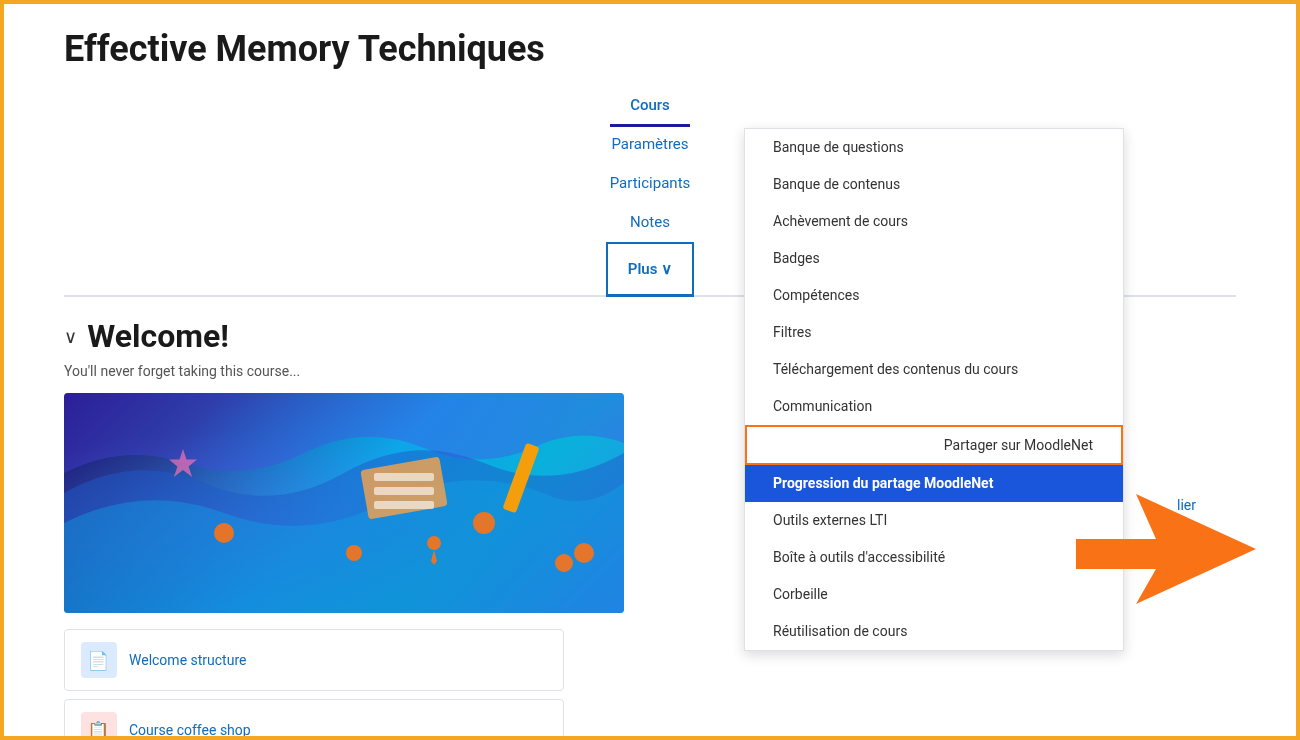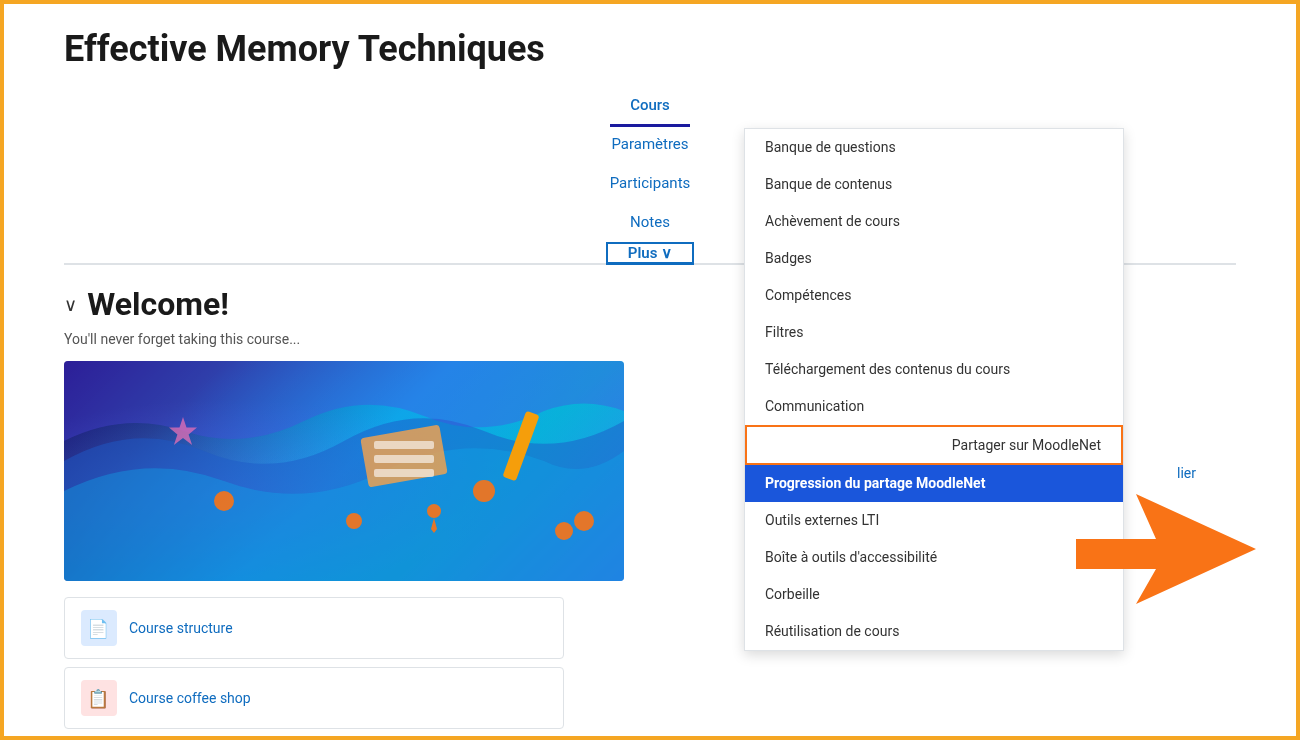--- a/index.html
+++ b/index.html
@@ -61,21 +61,21 @@
     .nav-tab.blue-text {
       color: #0f6cbf;
     }
 
     .nav-tab.highlighted {
       border: 2px solid #0f6cbf;
       background: #fff;
       color: #0f6cbf;
       font-weight: 600;
       border-bottom: 3px solid #0f6cbf;
-      padding: 0 20px;
+      padding: 16px 20px;
     }
 
     
     .content-area {
       padding: 20px 60px;
       position: relative;
     }
 
     .welcome-section {
       display: flex;
@@ -176,21 +176,21 @@
       top: 42px;
       left: 680px;
       width: 380px;
       background: #fff;
       border: 1px solid #dee2e6;
       box-shadow: 0 4px 12px rgba(0,0,0,0.15);
       z-index: 100;
     }
 
     .dropdown-item {
-      padding: 10px 20px;
+      padding: 10px 28px;
       font-size: 14px;
       color: #333;
       cursor: pointer;
       border-bottom: 1px solid transparent;
     }
 
     .dropdown-item.outlined {
       border: 2px solid #f97316;
       text-align: right;
     }
@@ -278,21 +278,21 @@
           <path d="M370,157 L373,168 L370,172 L367,168 Z" fill="#f97316" opacity="0.9"></path>
         </svg>
       </div>
     </div>
 
     <div style="position:absolute; top: 200px; right: 100px; color: #0f6cbf; font-size:14px; cursor:pointer;">lier</div>
 
     <div class="course-items">
       <div class="course-item">
         <div class="course-item-icon icon-blue">📄</div>
-        <span class="course-item-label">Course structure</span>
+        <span class="course-item-label">Welcome structure</span>
       </div>
       <div class="course-item">
         <div class="course-item-icon icon-red">📋</div>
         <span class="course-item-label">Course coffee shop</span>
       </div>
     </div>
   </div>
 
   <div class="orange-arrow">
     <svg width="180" height="120" viewBox="0 0 180 120" xmlns="http://www.w3.org/2000/svg">

